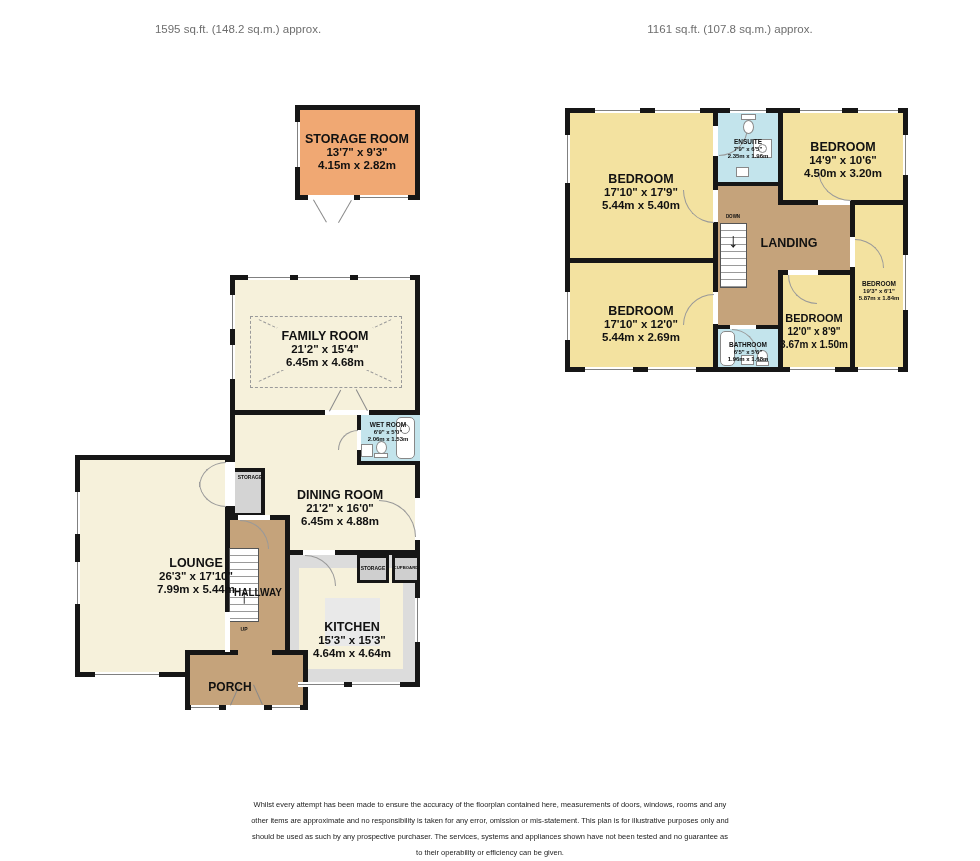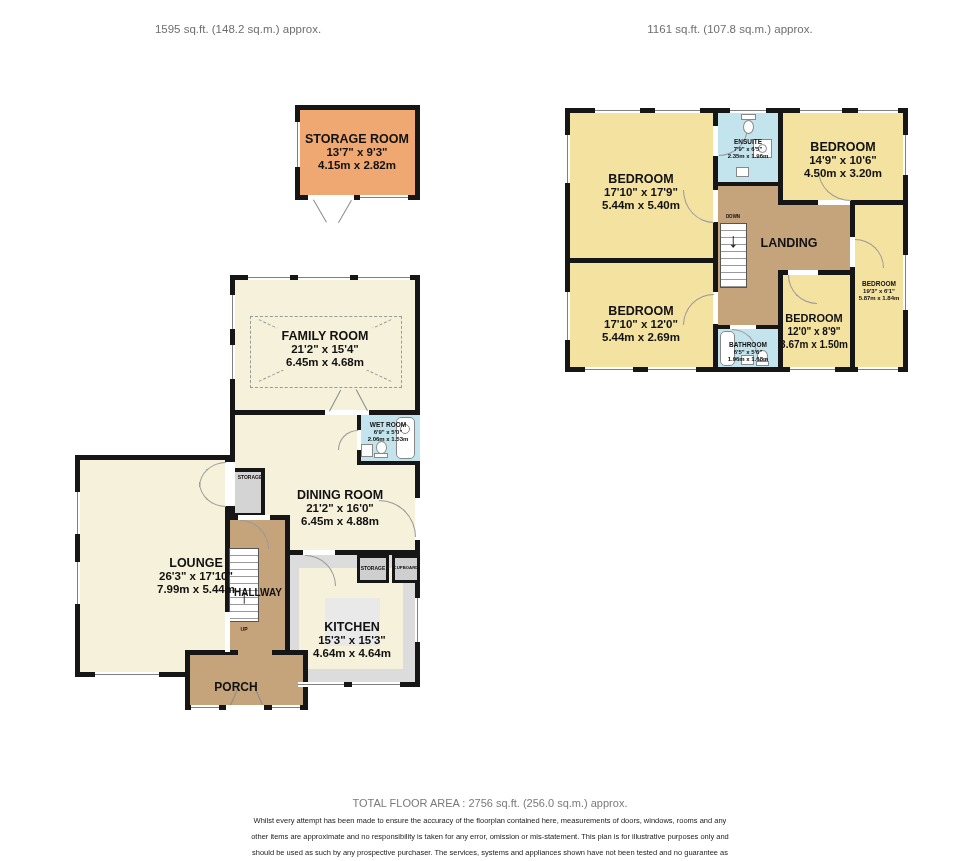--- a/index.html
+++ b/index.html
@@ -155,21 +155,21 @@
     <div class="dm">7.99m x 5.44m</div>
   </div>
   <div class="lbl lbl-hall" style="left:258px;top:592px;">
     <div>HALLWAY</div>
   </div>
   <div class="lbl" style="left:352px;top:640px;">
     <div class="nm">KITCHEN</div>
     <div class="dm">15'3" x 15'3"</div>
     <div class="dm">4.64m x 4.64m</div>
   </div>
-  <div class="lbl lbl-porch" style="left:236px;top:687px;">
+  <div class="lbl lbl-porch" style="left:230px;top:687px;">
     <div>PORCH</div>
   </div>
   <div class="lbl lbl-xs" style="left:373px;top:568px;">
     <div>STORAGE</div>
   </div>
   <div class="lbl lbl-xs" style="left:406px;top:568px;font-size:4.3px;">
     <div>CUPBOARD</div>
   </div>
 
   <div class="room" style="left:565px;top:108px;width:153px;height:155px;background:#f3e2a0;border:5px solid #161616;"></div>
@@ -259,18 +259,17 @@
     <div class="dm">6'5" x 5'6"</div>
     <div class="dm">1.96m x 1.68m</div>
   </div>
   <div class="lbl" style="left:814px;top:331px;">
     <div class="nm" style="font-size:11px;">BEDROOM</div>
     <div class="dm" style="font-size:10px;">12'0" x 8'9"</div>
     <div class="dm" style="font-size:10px;">3.67m x 1.50m</div>
   </div>
 
   <div class="footer">
-    <div class="total">TOTAL FLOOR AREA : 2756 sq.ft. (256.0 sq.m.) approx.</div>
     <div class="disc">Whilst every attempt has been made to ensure the accuracy of the floorplan contained here, measurements of doors, windows, rooms and any other items are approximate and no responsibility is taken for any error, omission or mis-statement. This plan is for illustrative purposes only and should be used as such by any prospective purchaser. The services, systems and appliances shown have not been tested and no guarantee as to their operability or efficiency can be given.</div>
     <div class="credit">Made with Metropix ©2026</div>
   </div>
 
 </div>
 
 </body></html>

